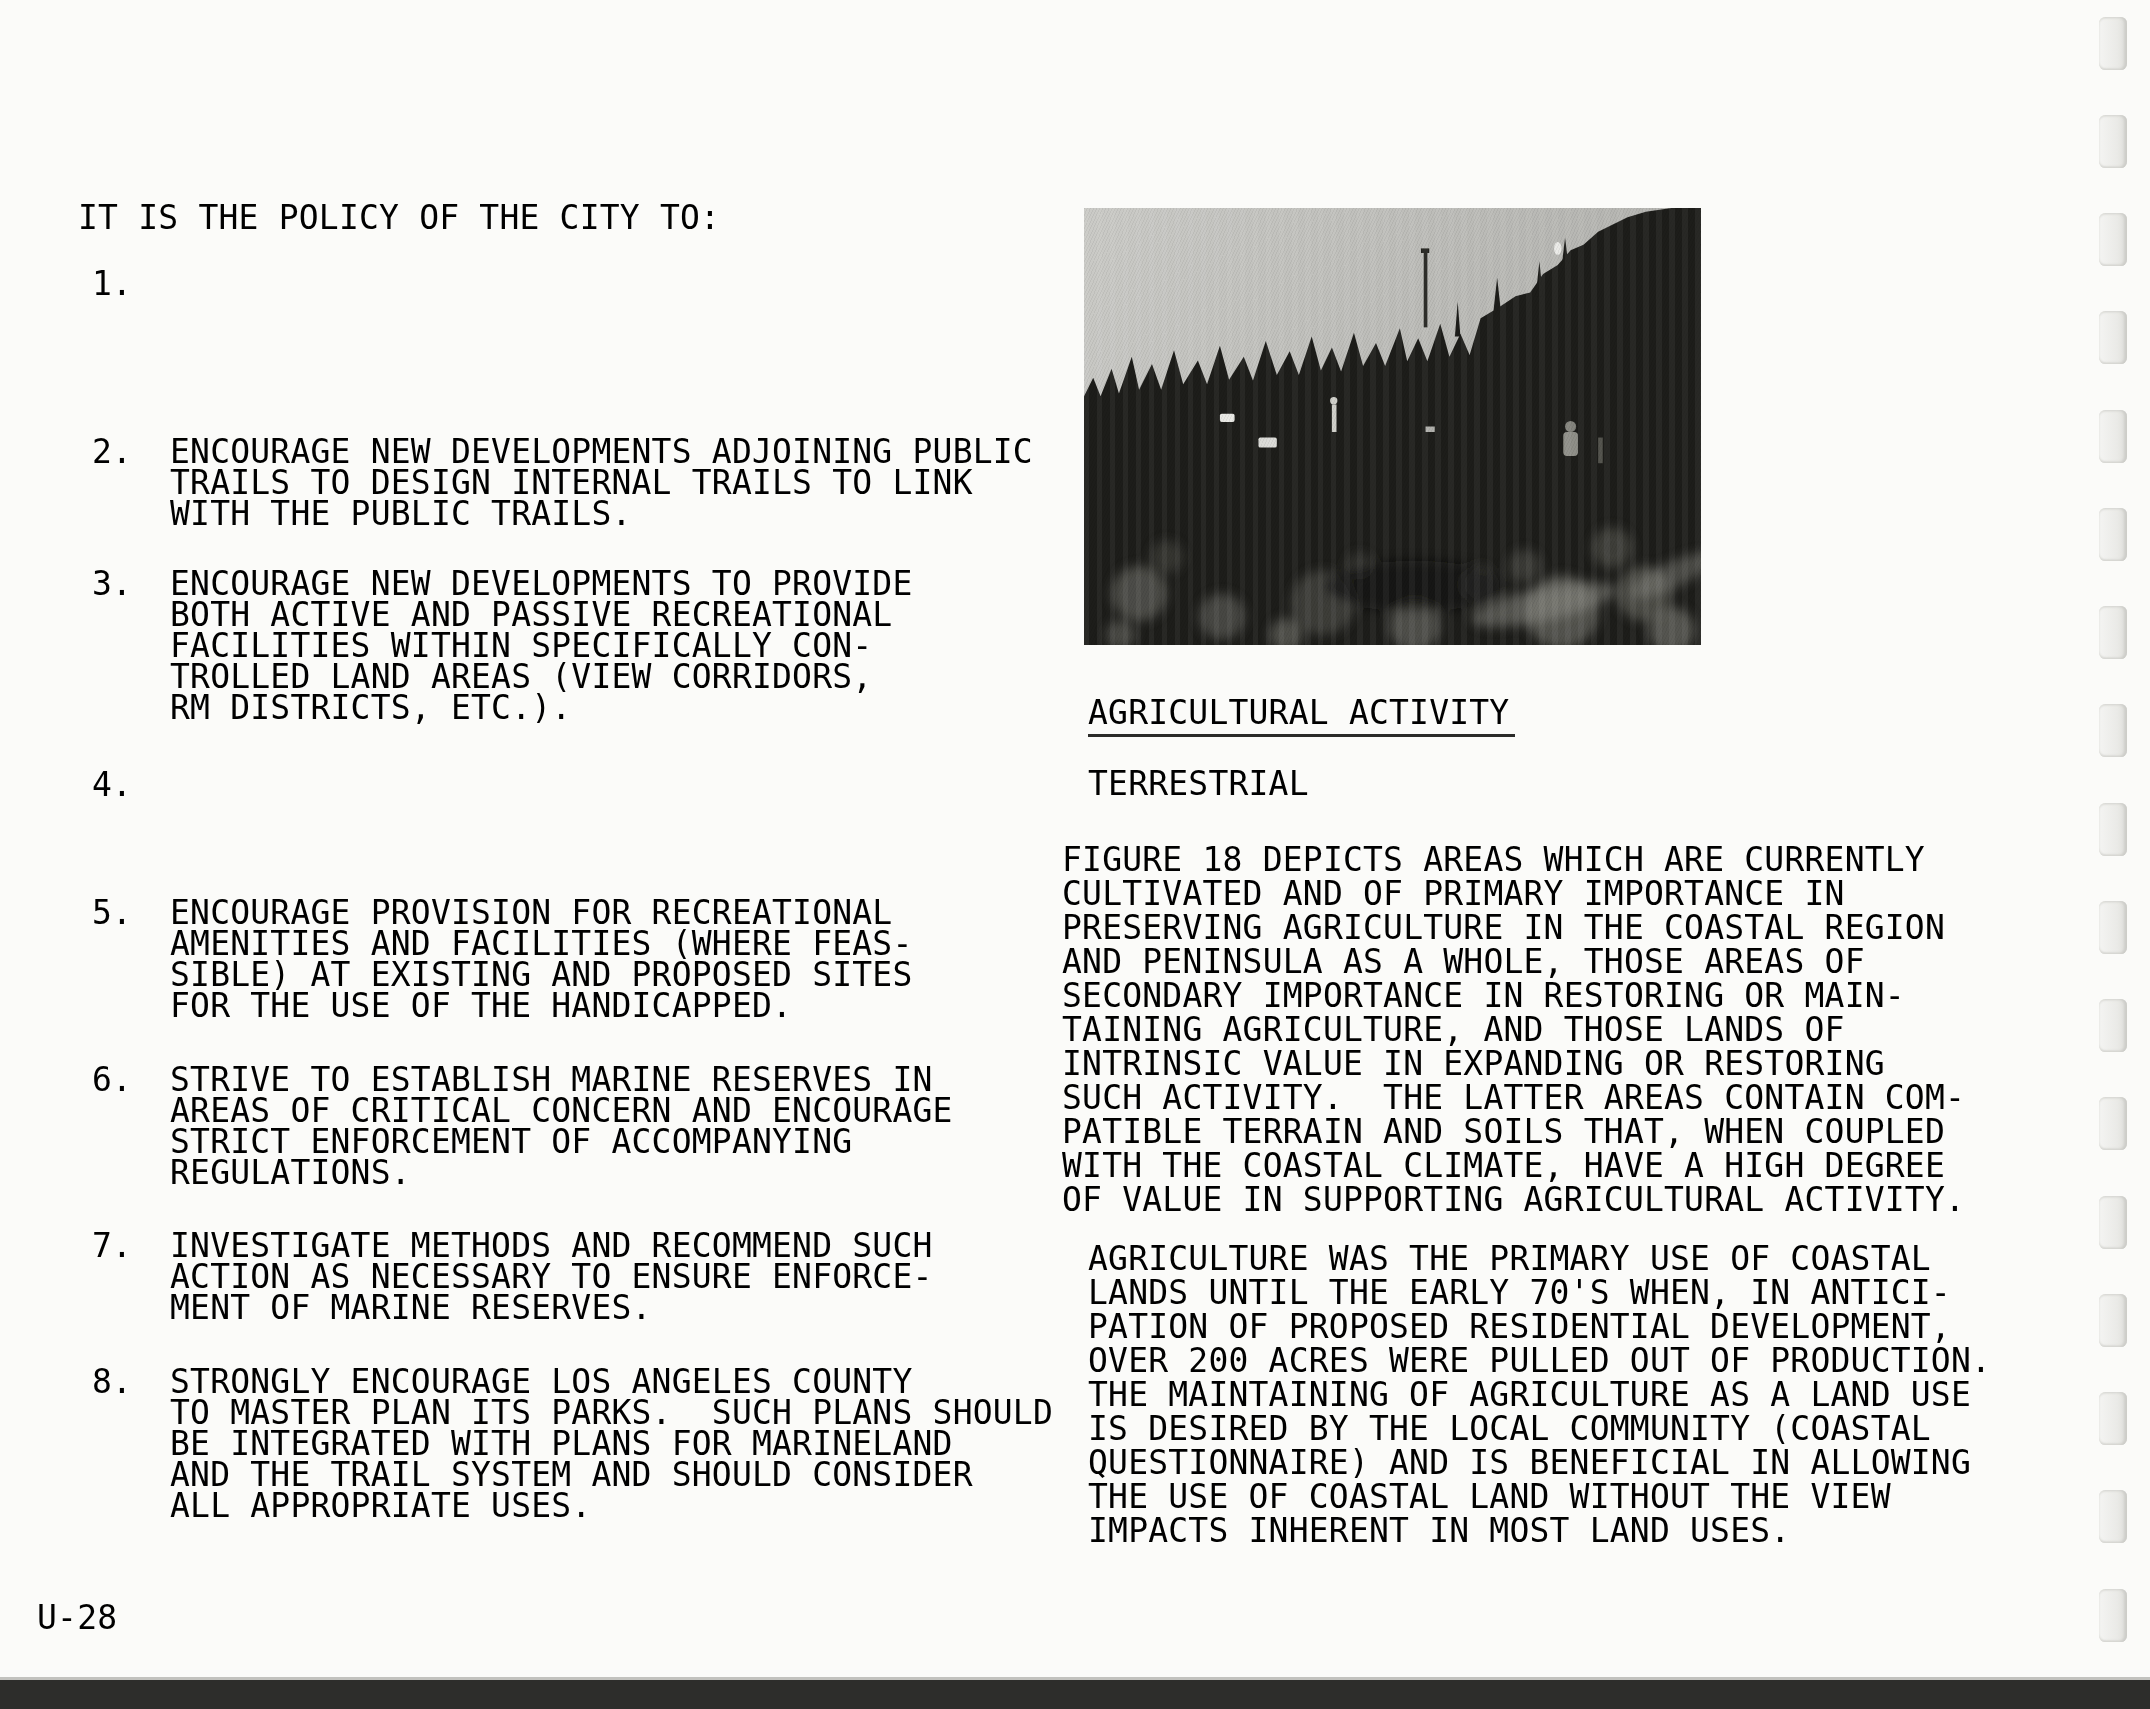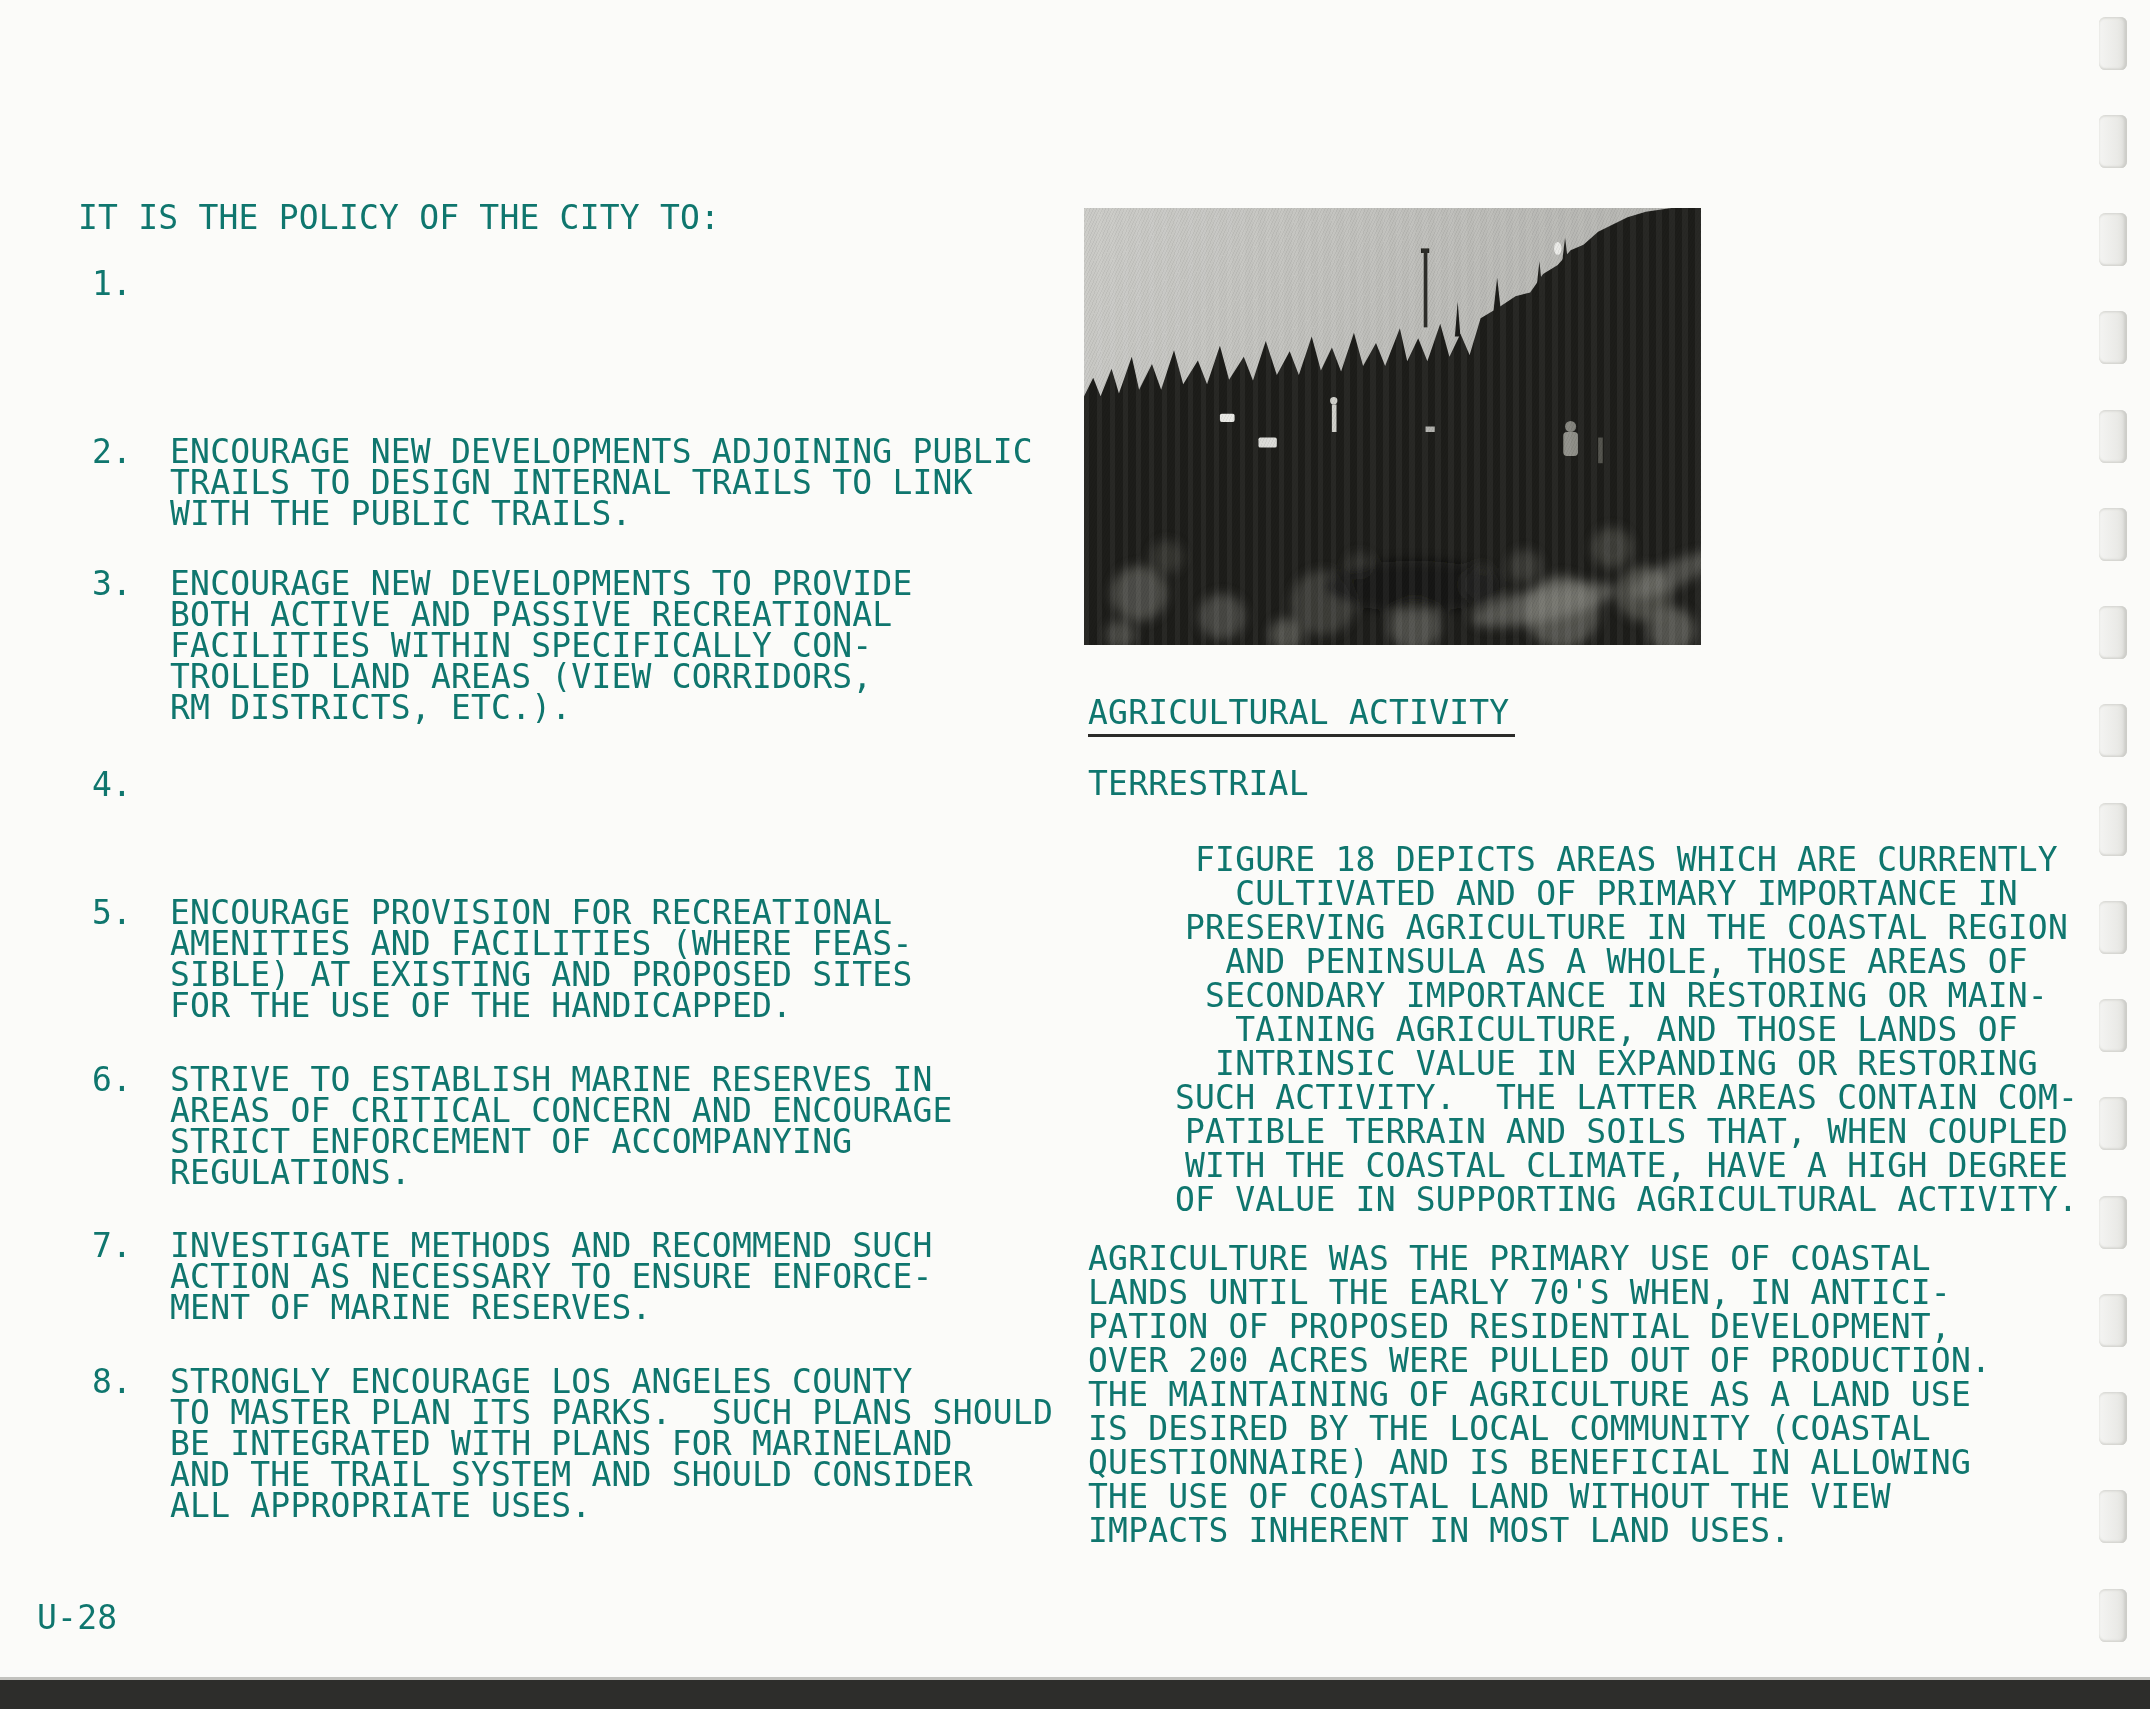--- a/index.html
+++ b/index.html
@@ -7,21 +7,21 @@
     width:2151px;height:1710px;position:relative;overflow:hidden;
     background:#fbfbf9;
     font-family:"DejaVu Sans Mono",monospace;
   }
   .page{position:absolute;inset:0;}
   
   .tw{
     font-family:"DejaVu Sans Mono",monospace;
     font-size:33px;
     letter-spacing:0.2px;
-    color:#0f766e;
+    color:#000000;
     text-transform:uppercase;
     white-space:pre-wrap;
   }
   .left-lh{line-height:31px;}
   .right-lh{line-height:34px;}
   .policy-heading{position:absolute;left:78px;top:202px;}
   .policy-item{position:absolute;left:0;width:1148px;}
   .policy-item .num{position:absolute;left:92px;top:0;}
   .policy-item .txt{margin-left:170px;width:927px;}
   .page-number{position:absolute;left:37px;top:1602px;}
@@ -34,21 +34,21 @@
   .photo svg{display:block;}
   .photo .texture{
     position:absolute;inset:0;pointer-events:none;
     background:
       repeating-linear-gradient(115deg, rgba(0,0,0,0.055) 0 0.9px, rgba(0,0,0,0) 0.9px 2.8px),
       repeating-linear-gradient(90deg, rgba(255,255,255,0.05) 0 5.5px, rgba(255,255,255,0) 5.5px 13px);
   }
   .ag-heading-wrap{position:absolute;left:1088px;top:696px;line-height:33px;}
   .ag-heading{display:inline-block;border-bottom:3.7px solid #2b2b29;padding-bottom:4.6px;padding-right:5.5px;text-align:center;}
   .ag-subheading{position:absolute;left:1088px;top:767px;line-height:33px;}
-  .ag-para1{position:absolute;left:1140px;top:843px;width:973px;text-align:center;}
+  .ag-para1{position:absolute;left:1062px;top:843px;width:973px;}
   .ag-para2{position:absolute;left:1088px;top:1242px;width:973px;}
   .hole{
     position:absolute;left:0;width:27.5px;height:53px;border-radius:6.4px;
     background:linear-gradient(90deg,#f4f4f2,#eaeae7 65%,#dededa);
     box-shadow:inset -2.8px 0 2.8px #ccccc8, inset 0 1.8px 1.8px #e2e2de, inset 0 -1.8px 1.8px #dcdcd8;
   }
   .holes-col{position:absolute;left:2099px;top:0;width:27.5px;height:1710px;}
 
   
   .bottom-bar{

